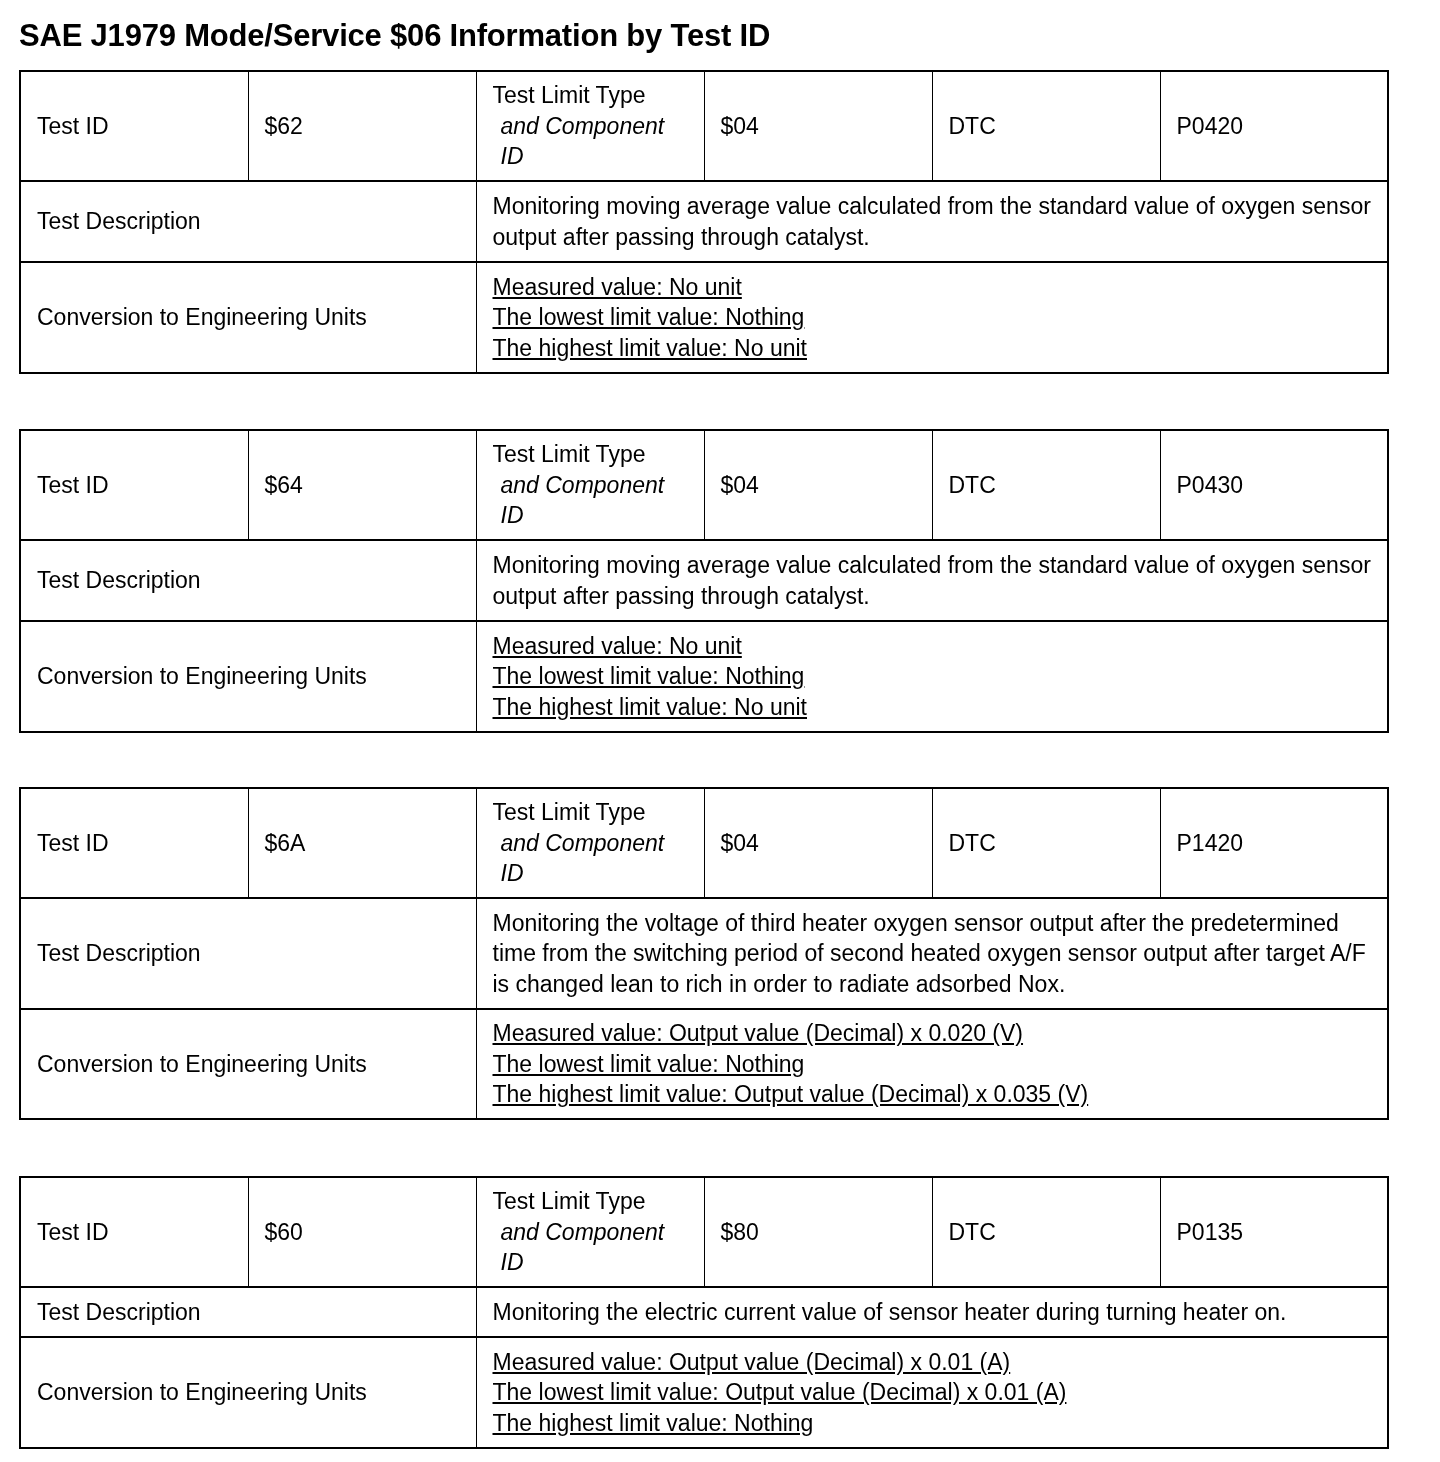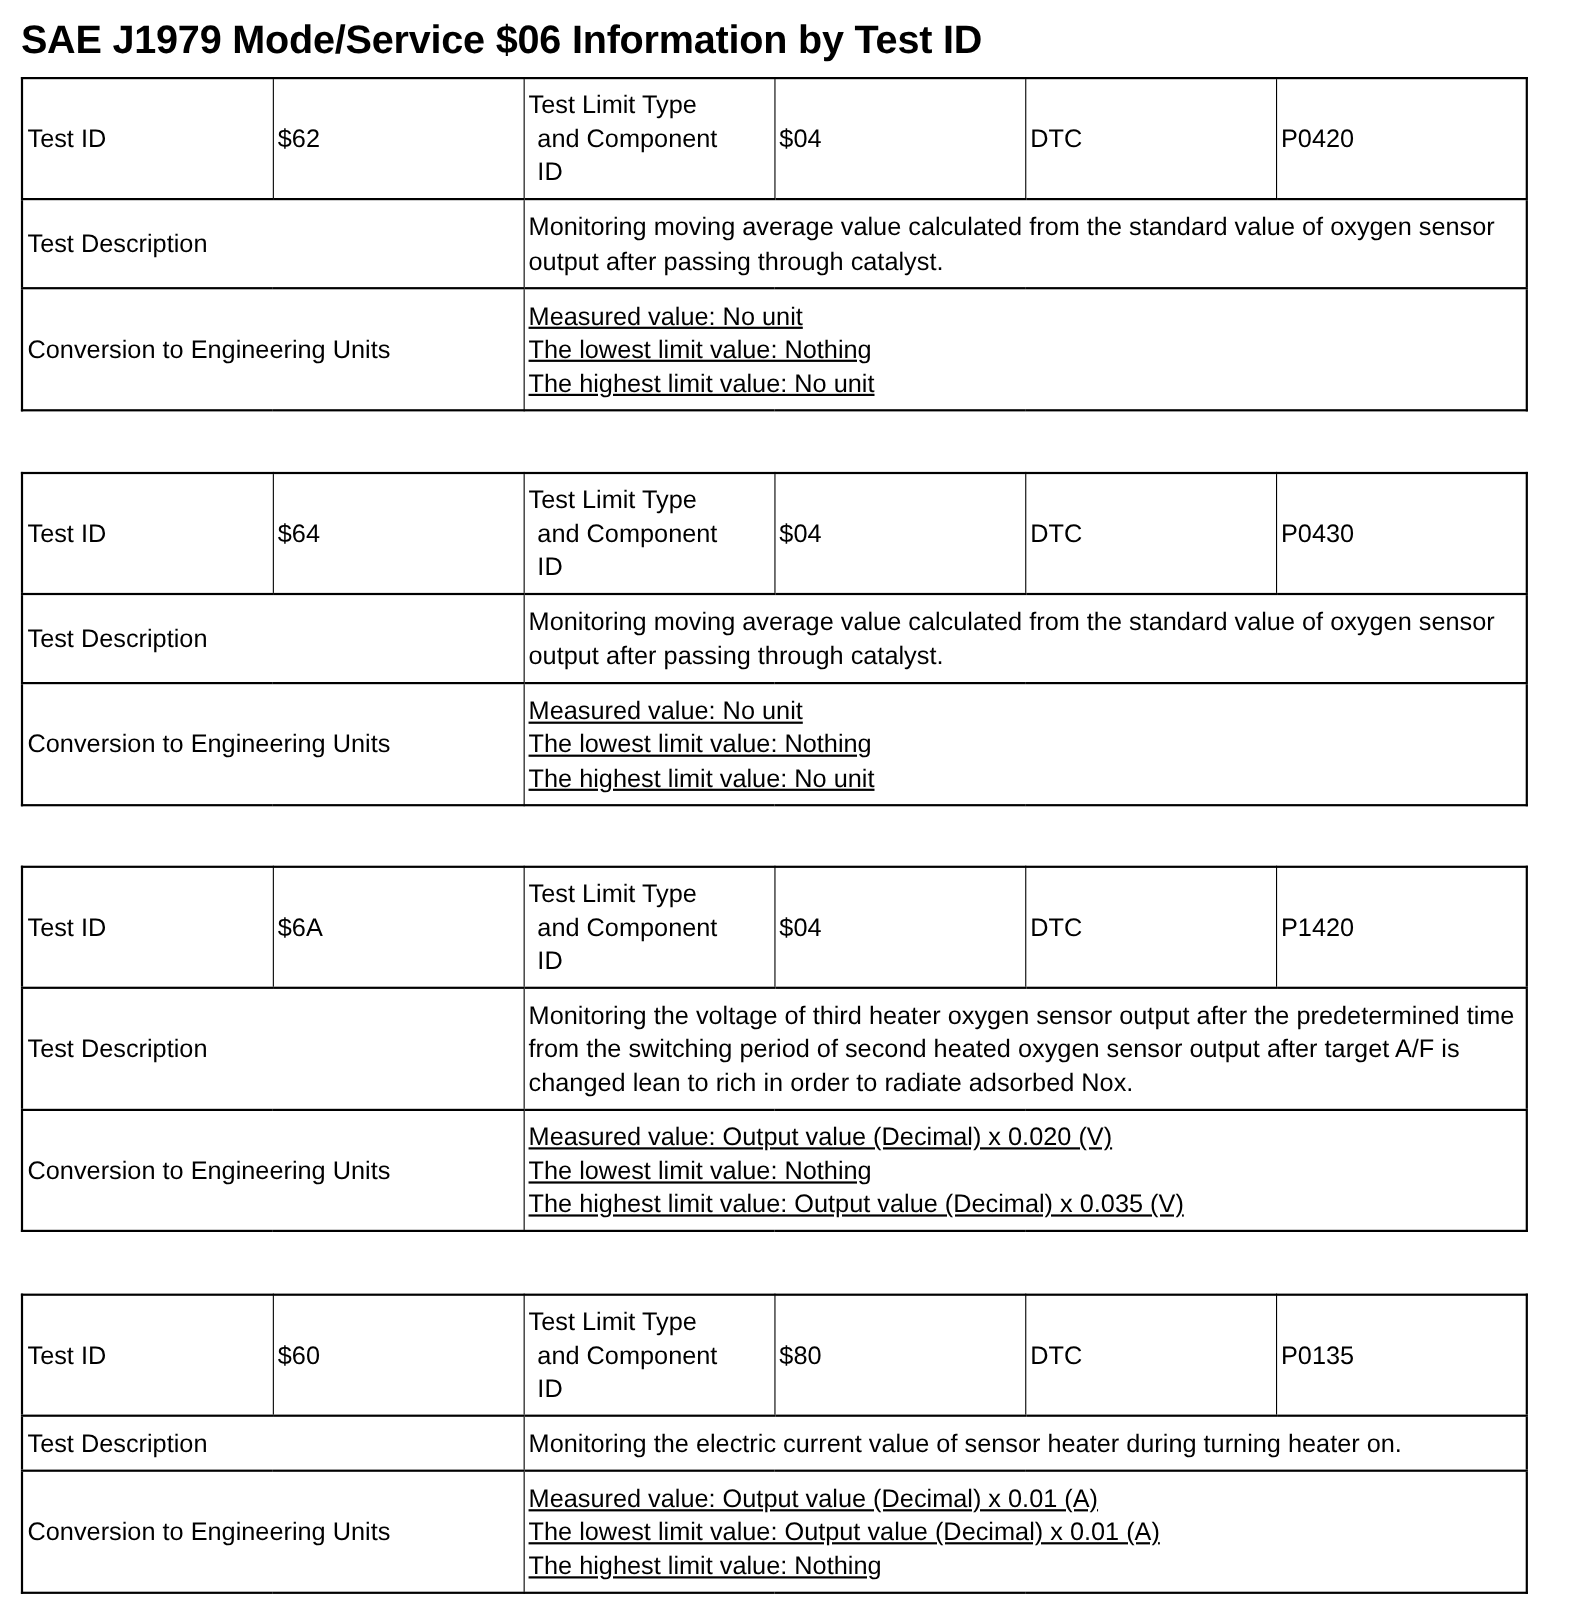--- a/index.html
+++ b/index.html
@@ -2,38 +2,38 @@
 <html><head>
 <meta charset="utf-8">
 <style>
   html, body { margin: 0; padding: 0; background: #ffffff; }
   body {
     width: 1440px; height: 1462px; position: relative; overflow: hidden;
     font-family: "Liberation Sans", sans-serif; color: #000;
   }
   .title {
     position: absolute; left: 19px; top: 16px;
-    font-size: 36px; font-weight: bold; letter-spacing: -0.2px;
+    font-size: 31px; font-weight: bold; letter-spacing: -0.2px;
     margin: 0; line-height: 40px;
   }
   table.spec {
     position: absolute; left: 19px; width: 1370px;
     border-collapse: collapse; table-layout: fixed;
     font-size: 23px; line-height: 30.5px;
   }
   table.spec td {
-    border: 1.5px solid #000; padding: 0 4px; vertical-align: middle;
+    border: 1.5px solid #000; padding: 0 16px; vertical-align: middle;
     word-wrap: break-word;
   }
   table.spec { border: 2.5px solid #000; }
   table.spec tr.row-head td { height: 108px; border-bottom: 2.5px solid #000; }
   table.spec tr.row-desc td { border-bottom: 2px solid #000; }
   .limit-label { padding-right: 4px !important; }
   .limit-label span { display: block; }
-  .limit-label .indent { padding-left: 8px; }
+  .limit-label .indent { padding-left: 8px; font-style: italic; }
   .multi span { display: block; text-decoration: underline; }
   col.c { width: 228px; }
 </style>
 </head>
 <body>
 
 <h1 class="title">SAE J1979 Mode/Service $06 Information by Test ID</h1>
 
 <table class="spec" style="top:70px;">
   <colgroup>

